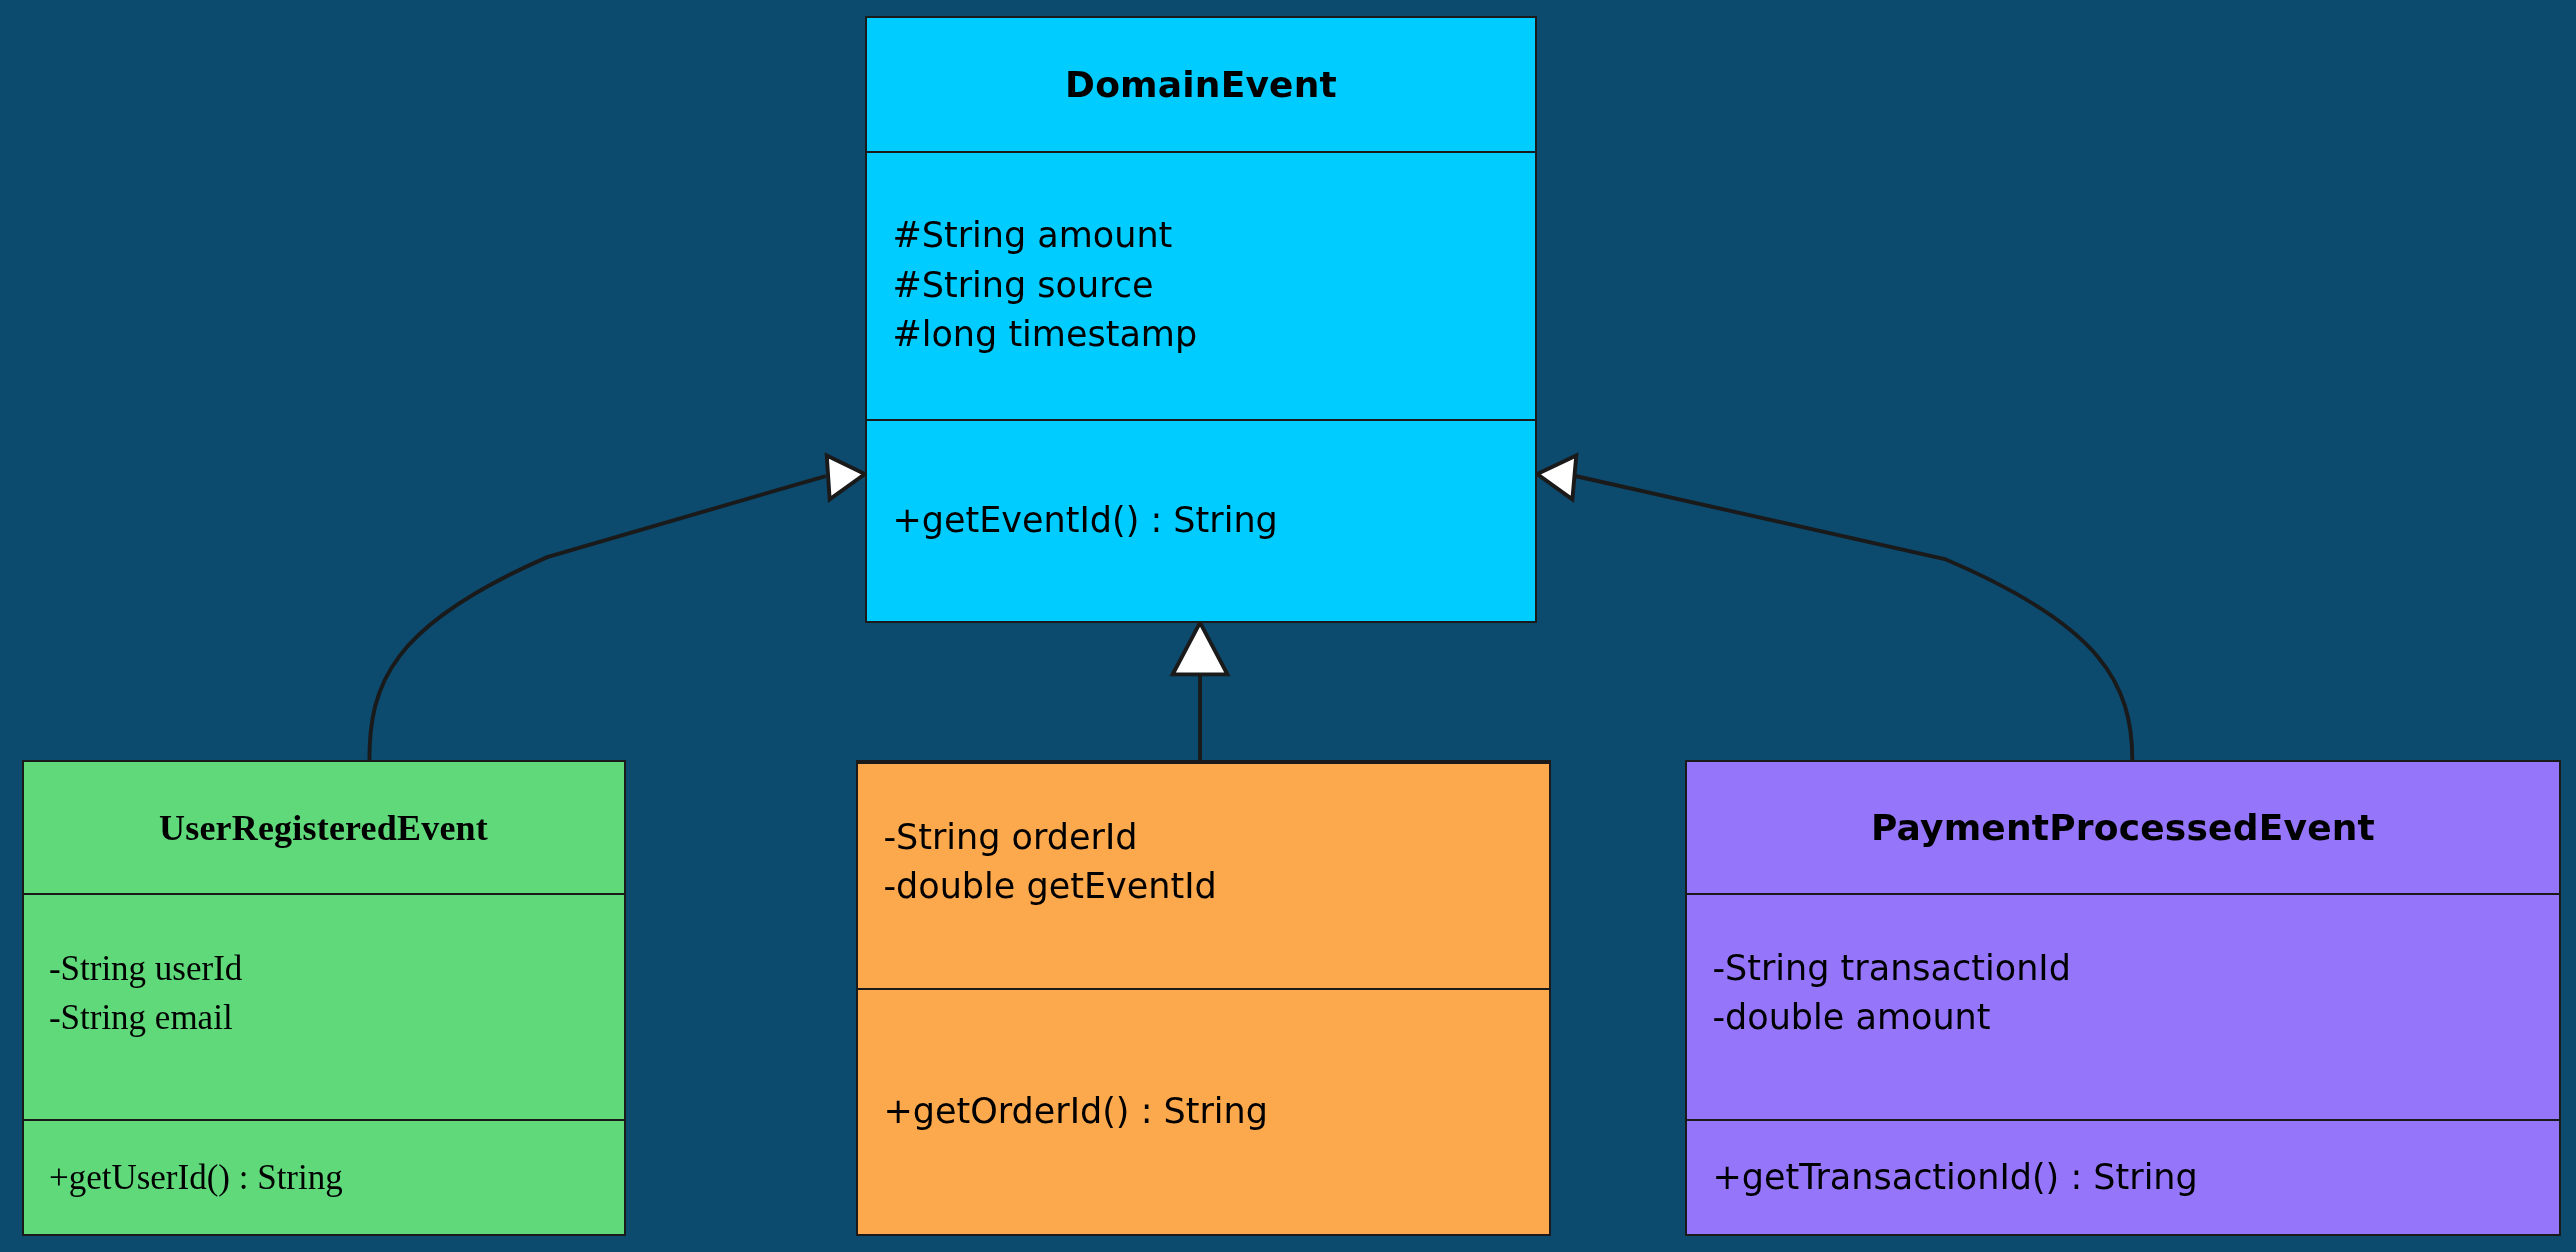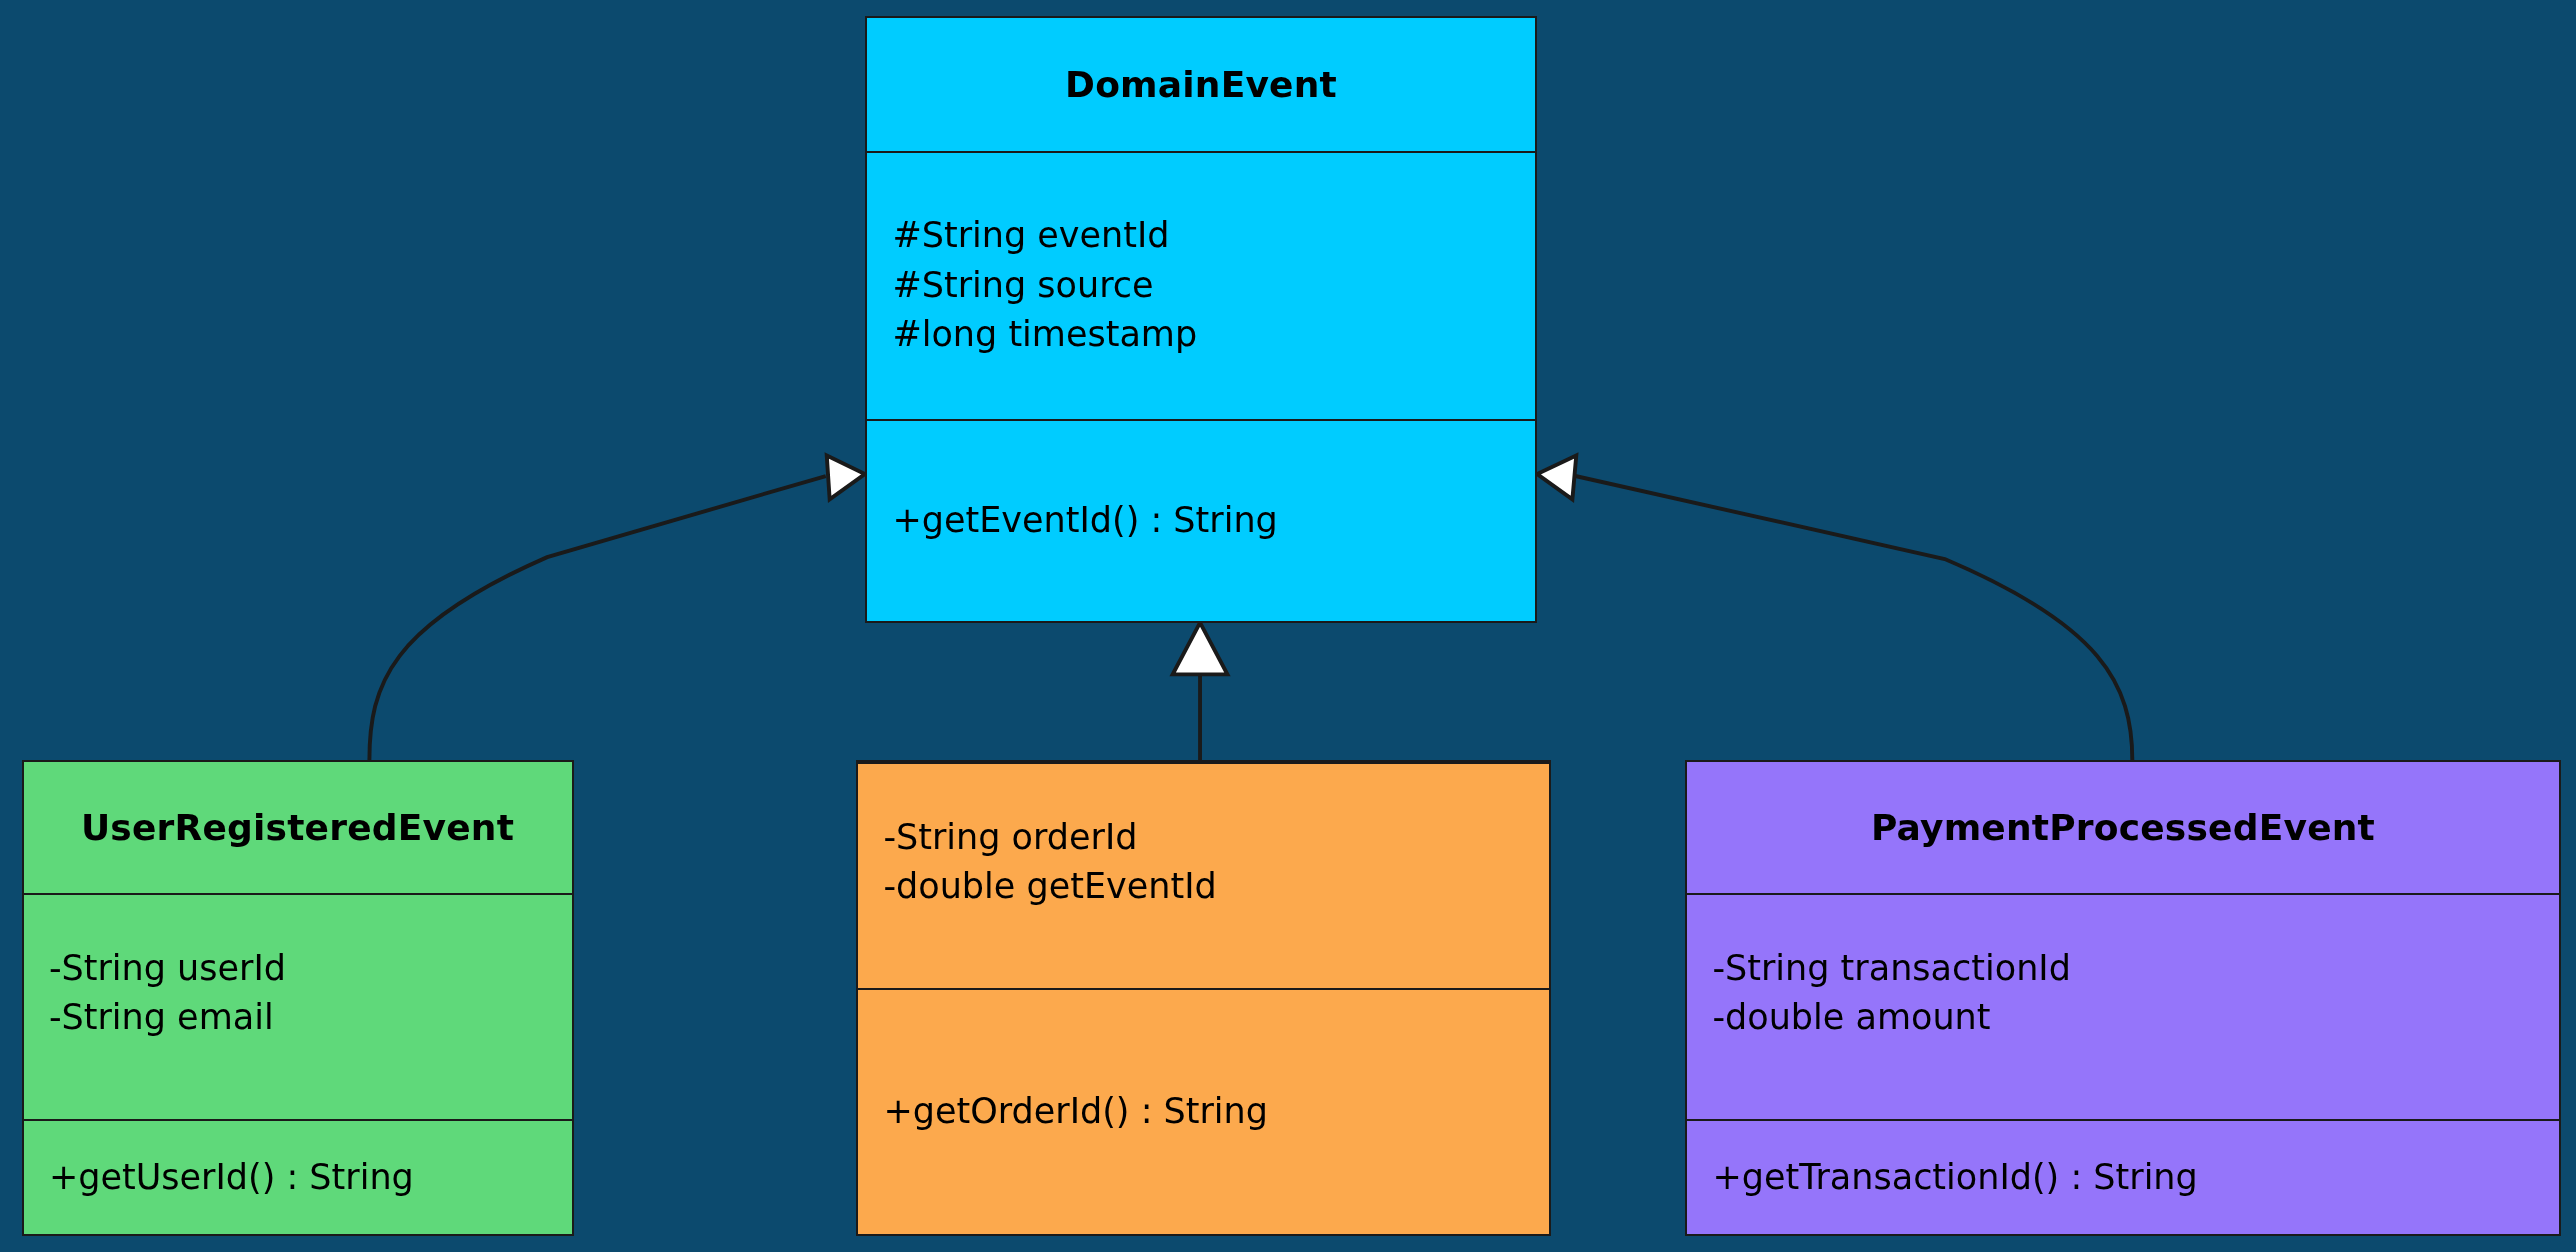--- a/index.html
+++ b/index.html
@@ -67,22 +67,23 @@
   
   #cls-domain-event {
     left: 865px; top: 15.6px; width: 672px; height: 607px;
     background: #00CCFF;
   }
   #cls-domain-event .class-title   { height: 133px; }
   #cls-domain-event .attrs         { height: 268px; }
   #cls-domain-event .ops           { flex: 1; }
 
   #cls-user-registered-event {
-    left: 21.5px; top: 760px; width: 552px; height: 476px;
+    left: 21.5px; top: 760px; width: 604px; height: 476px;
     background: #5FD97A;
+    font-family: Liberation Serif, serif;
   }
   #cls-order-placed-event {
     left: 856px; top: 760px; width: 695px; height: 476px;
     background: #FCA94D;
   }
   #cls-payment-processed-event {
     left: 1685px; top: 760px; width: 876px; height: 476px;
     background: #9575FA;
   }
   .subclass .class-title { height: 131px; }
@@ -108,21 +109,21 @@
 
     <g>
       <path d="M 2182 778 C 2182 700 2150 640 1990 572 L 1612 487" fill="none" stroke="#1a1a1a" stroke-width="4"></path>
       <polygon points="1573,485 1613,466 1609,511" fill="#ffffff" stroke="#1a1a1a" stroke-width="4" stroke-linejoin="miter"></polygon>
     </g>
   </svg>
 
   <div class="uml-class" id="cls-domain-event">
     <div class="compartment class-title">DomainEvent</div>
     <div class="compartment divider member-list attrs">
-      <div class="member">#String eventId</div>
+      <div class="member">#String amount</div>
       <div class="member">#String source</div>
       <div class="member">#long timestamp</div>
     </div>
     <div class="compartment divider member-list ops">
       <div class="member">+getEventId() : String</div>
     </div>
   </div>
 
   <div class="uml-class subclass" id="cls-user-registered-event">
     <div class="compartment class-title">UserRegisteredEvent</div>

